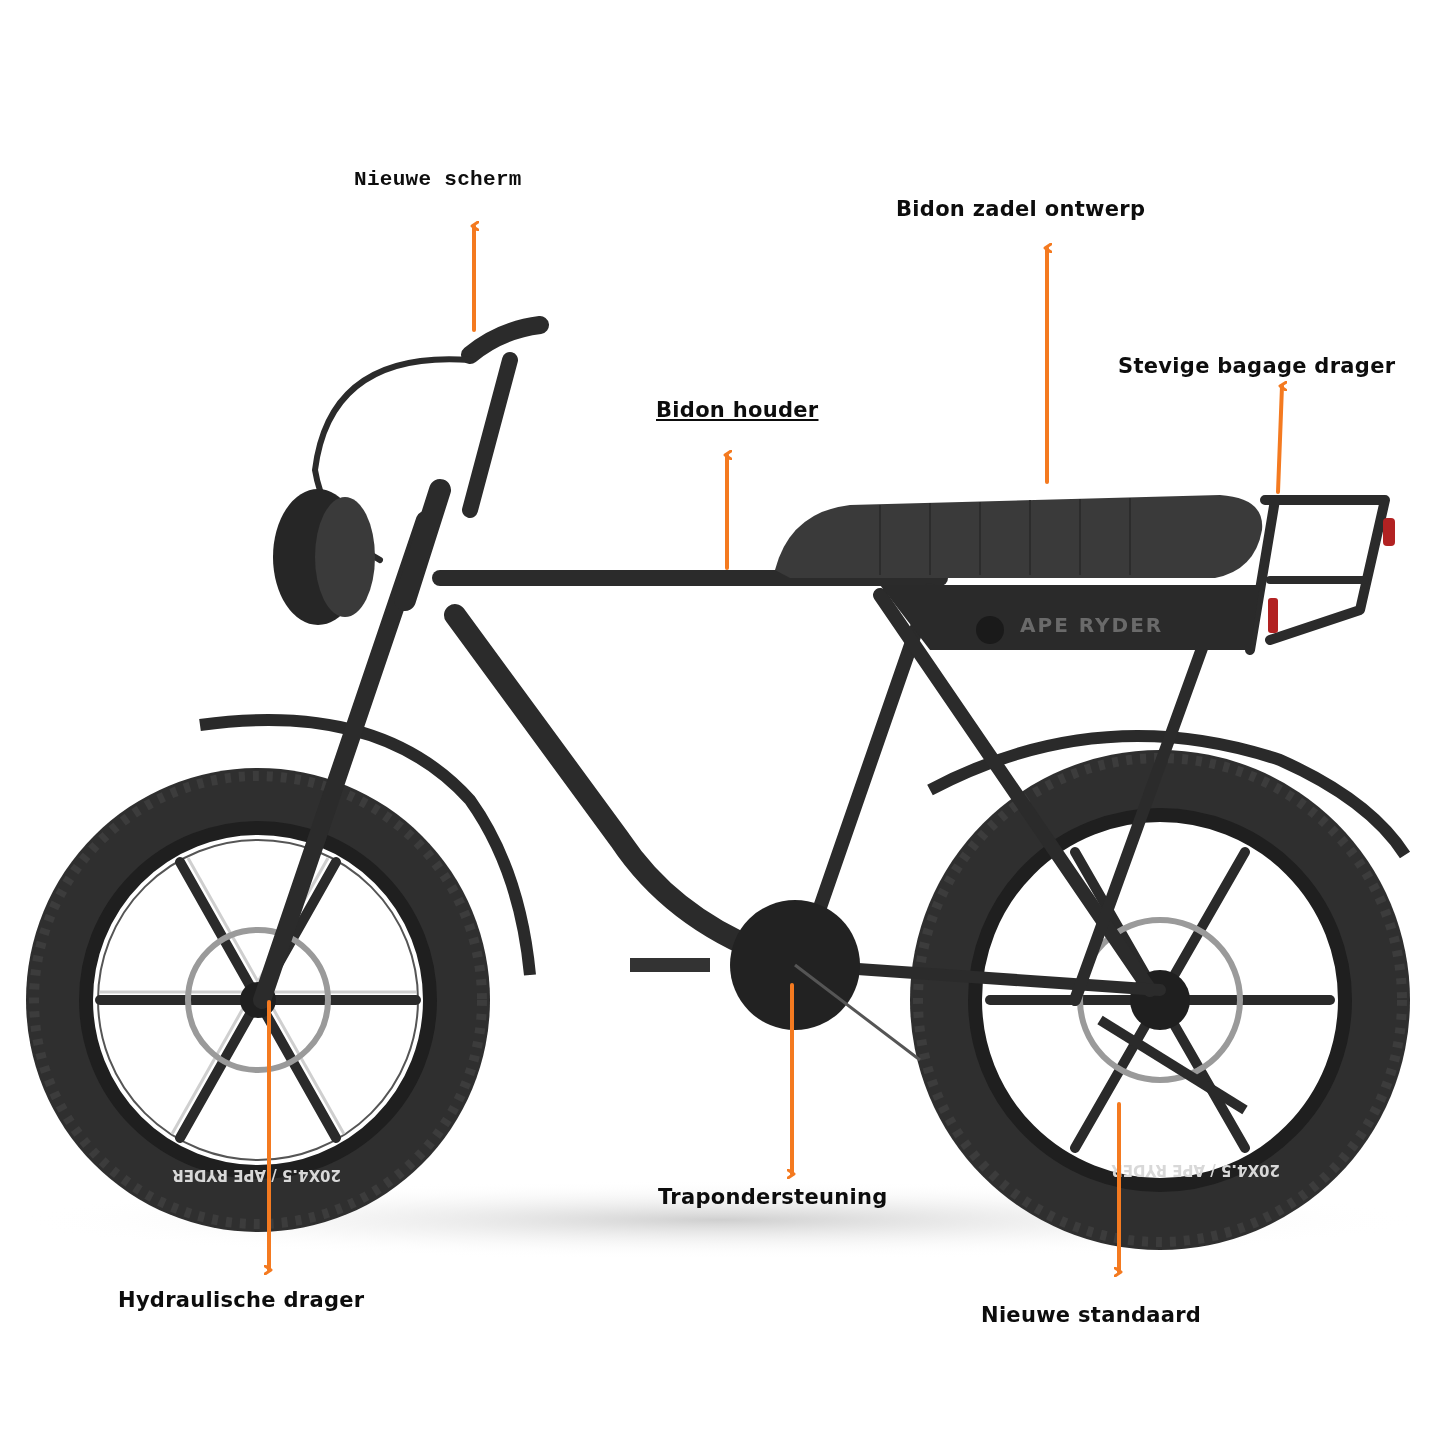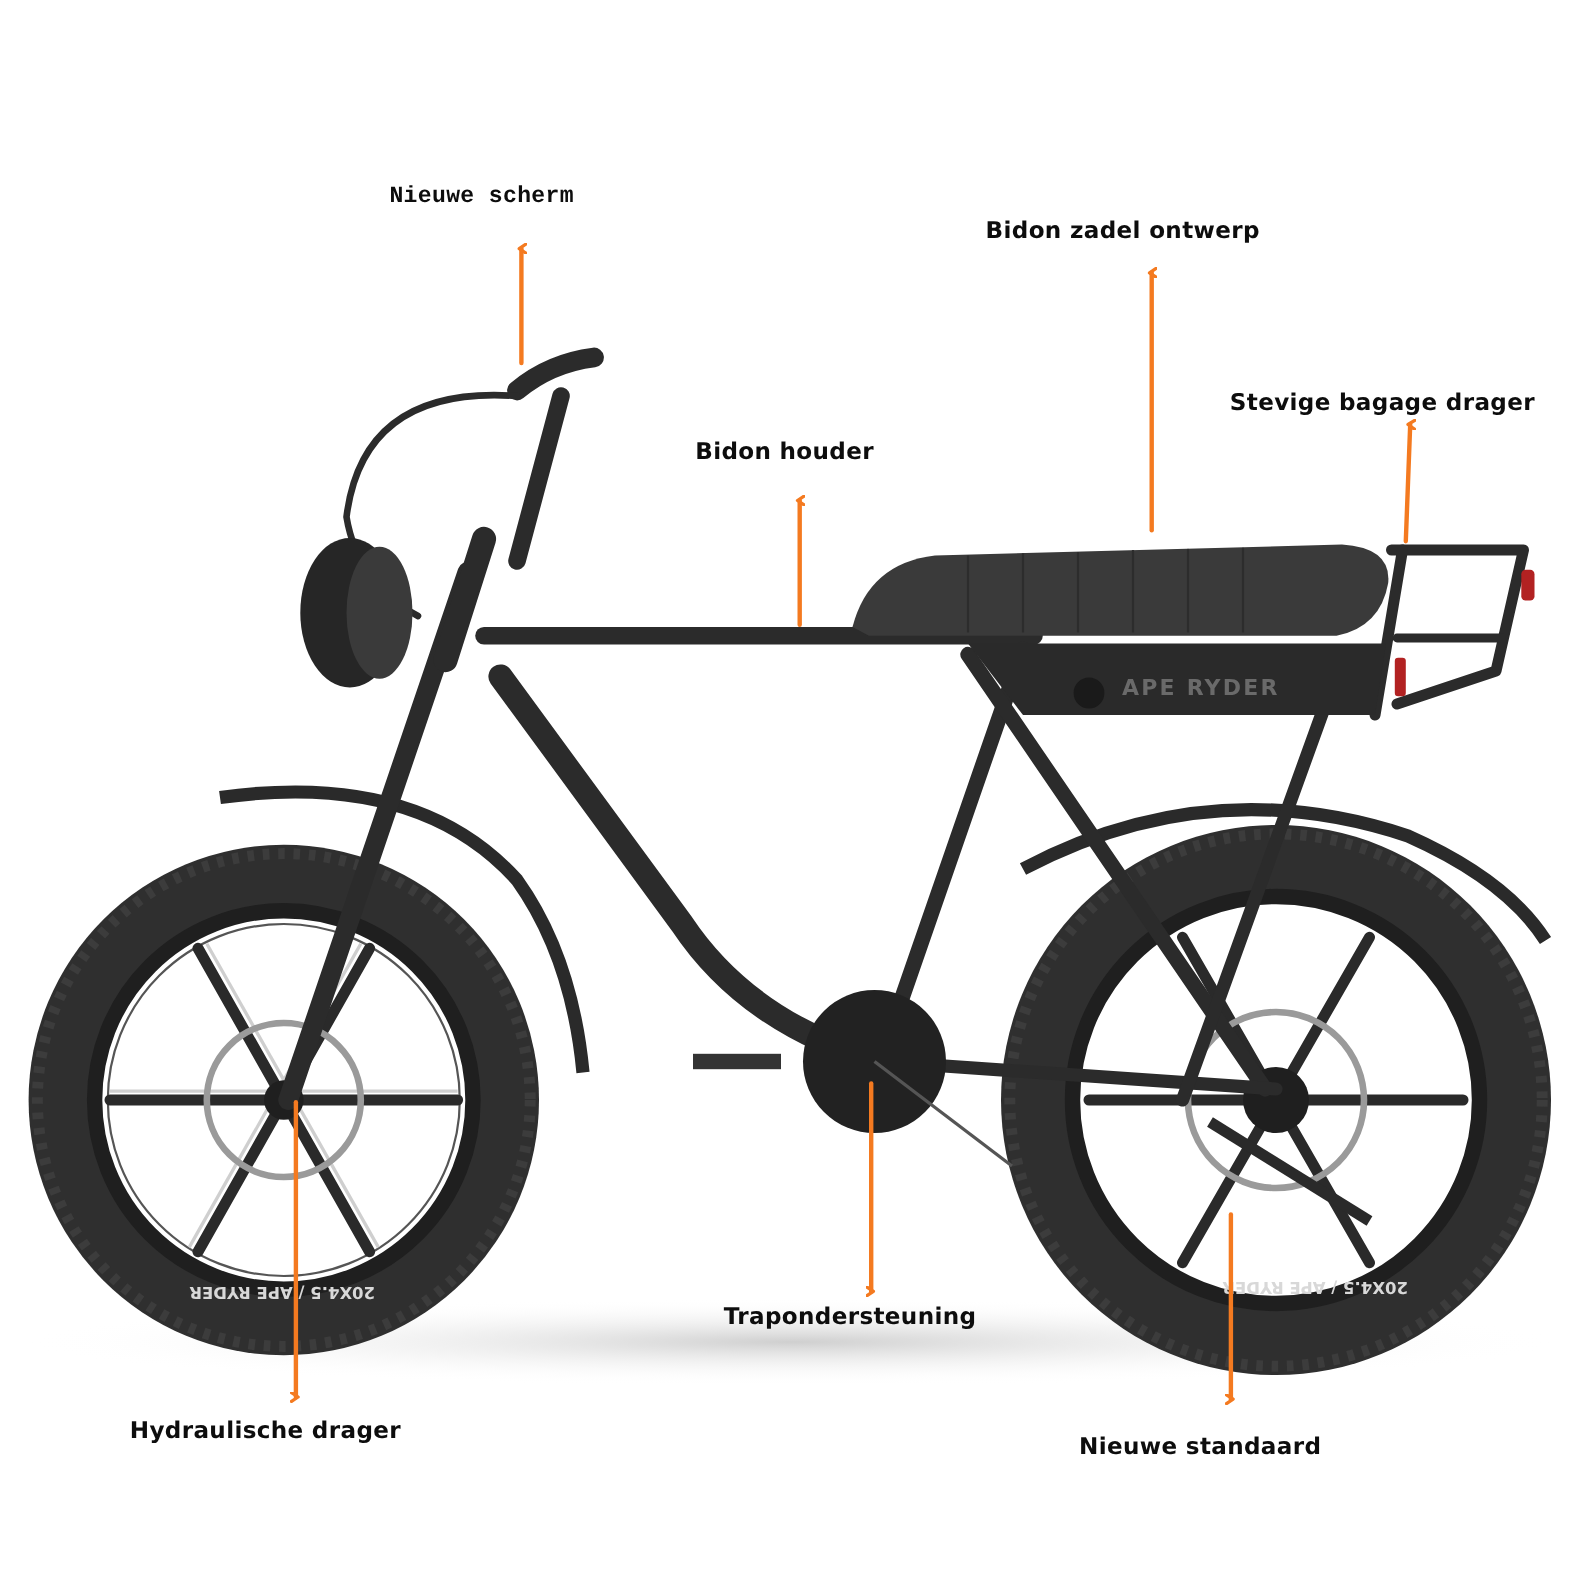--- a/index.html
+++ b/index.html
@@ -129,17 +129,17 @@
       <line x1="727" y1="568" x2="727" y2="455" marker-end="url(#ah)"></line>
       <line x1="792" y1="985" x2="792" y2="1174" marker-end="url(#ah)"></line>
       <line x1="269" y1="1002" x2="269" y2="1270" marker-end="url(#ah)"></line>
       <line x1="1119" y1="1104" x2="1119" y2="1272" marker-end="url(#ah)"></line>
     </g>
   </svg>
 
   <div class="label" style="left:354px; top:168px;font-family:Liberation Mono, monospace;">Nieuwe scherm</div>
   <div class="label" style="left:896px; top:197px;">Bidon zadel ontwerp</div>
   <div class="label" style="left:1118px; top:338px;margin-top:16px;">Stevige bagage drager</div>
-  <div class="label" style="left:632px; top:398px;">Bidon houder</div>
+  <div class="label" style="left:656px; top:398px;text-decoration:underline;">Bidon houder</div>
   <div class="label" style="left:658px; top:1185px;">Trapondersteuning</div>
   <div class="label" style="left:118px; top:1288px;">Hydraulische drager</div>
   <div class="label" style="left:981px; top:1303px;text-align:center;">Nieuwe standaard</div>
 </div>
 
 </body></html>

